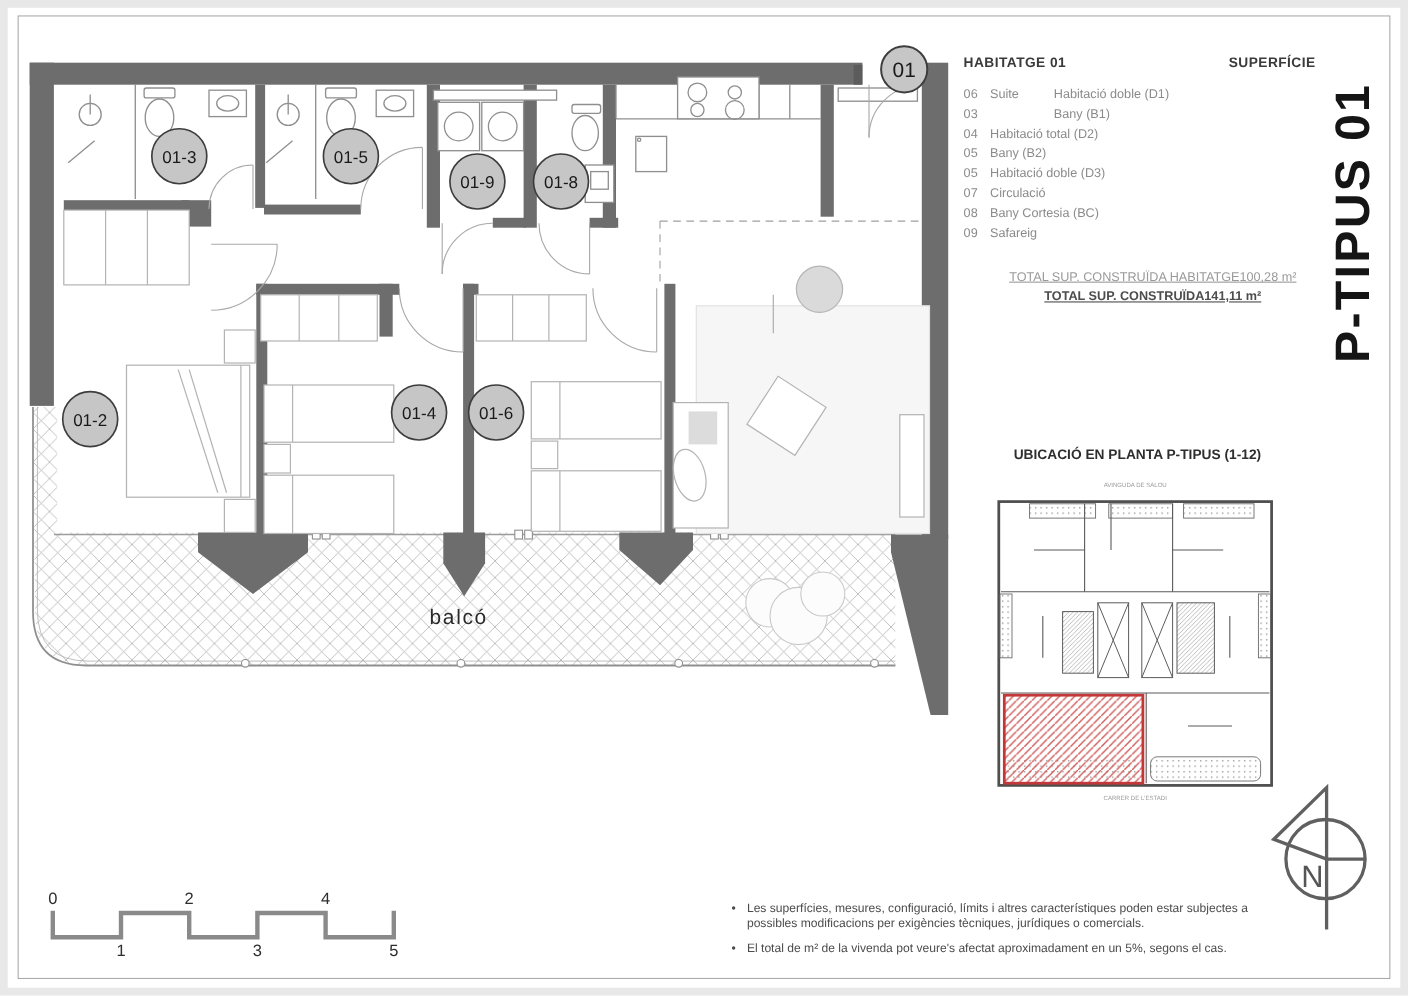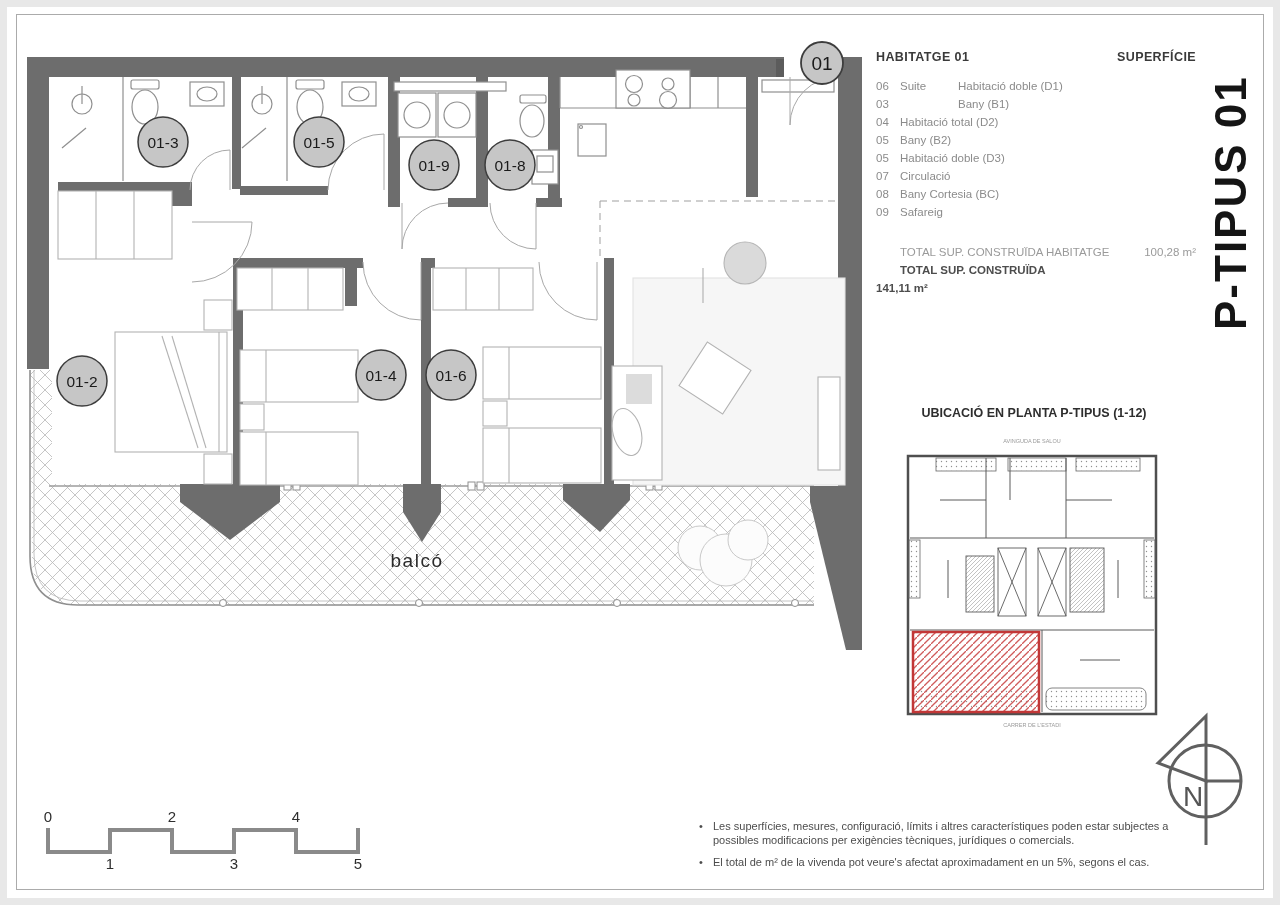--- a/index.html
+++ b/index.html
@@ -11,31 +11,31 @@
   svg{position:absolute;left:0;top:0;}
 
   
   .legend{position:absolute;left:876px;top:50px;width:320px;}
   .legend-head{display:flex;justify-content:space-between;font-size:12.5px;
                font-weight:bold;color:#3a3a3a;letter-spacing:.4px;}
   .rooms{margin-top:13px;font-size:11.5px;color:#8b8b8b;line-height:18px;}
   .room-row .num{display:inline-block;width:24px;}
   .room-row.two-col .pre{display:inline-block;width:58px;}
   .totals{margin-top:22px;font-size:11.5px;color:#9a9a9a;line-height:18px;}
-  .t-row{display:flex;justify-content:space-between;}
+  .t-row{display:flex;justify-content:center;text-decoration:underline;}
   .t-row .t-label{padding-left:24px;}
-  .t-row.bold{font-weight:bold;color:#4d4d4d;flex-direction:column;}
+  .t-row.bold{font-weight:bold;color:#4d4d4d;}
 
   
   .sheet-code{position:absolute;left:1206px;top:330px;transform:rotate(-90deg);
               transform-origin:0 0;white-space:nowrap;font-size:44px;
               font-weight:bold;color:#151515;letter-spacing:2px;width:300px;}
 
   
-  .notes{position:absolute;left:697px;top:820px;width:502px;font-size:11px;
+  .notes{position:absolute;left:663px;top:820px;width:502px;font-size:11px;
          color:#4c4c4c;line-height:13.5px;}
   .notes .note{position:relative;padding-left:16px;margin-bottom:9px;}
   .notes .note::before{content:"\2022";position:absolute;left:2px;}
 </style>
 </head>
 <body>
 
 <div class="canvas">
   <div class="frame"></div>
 

